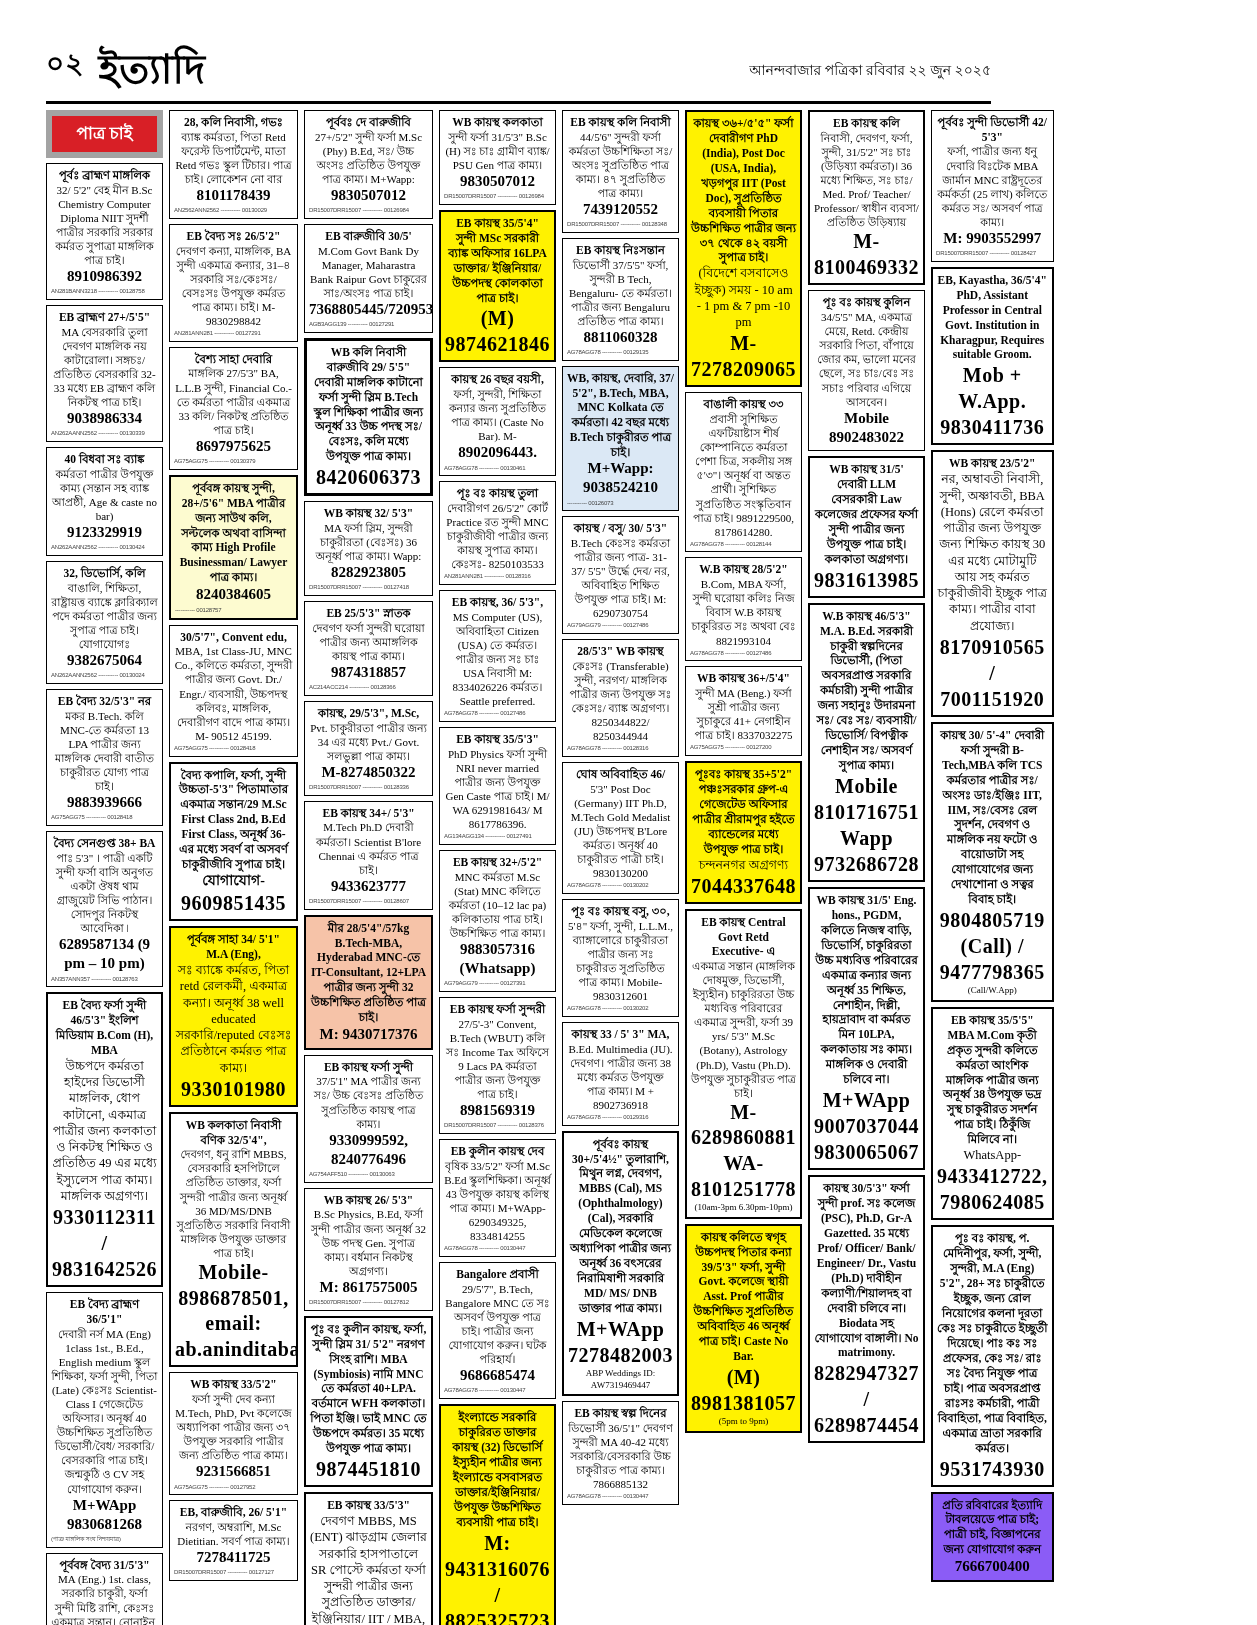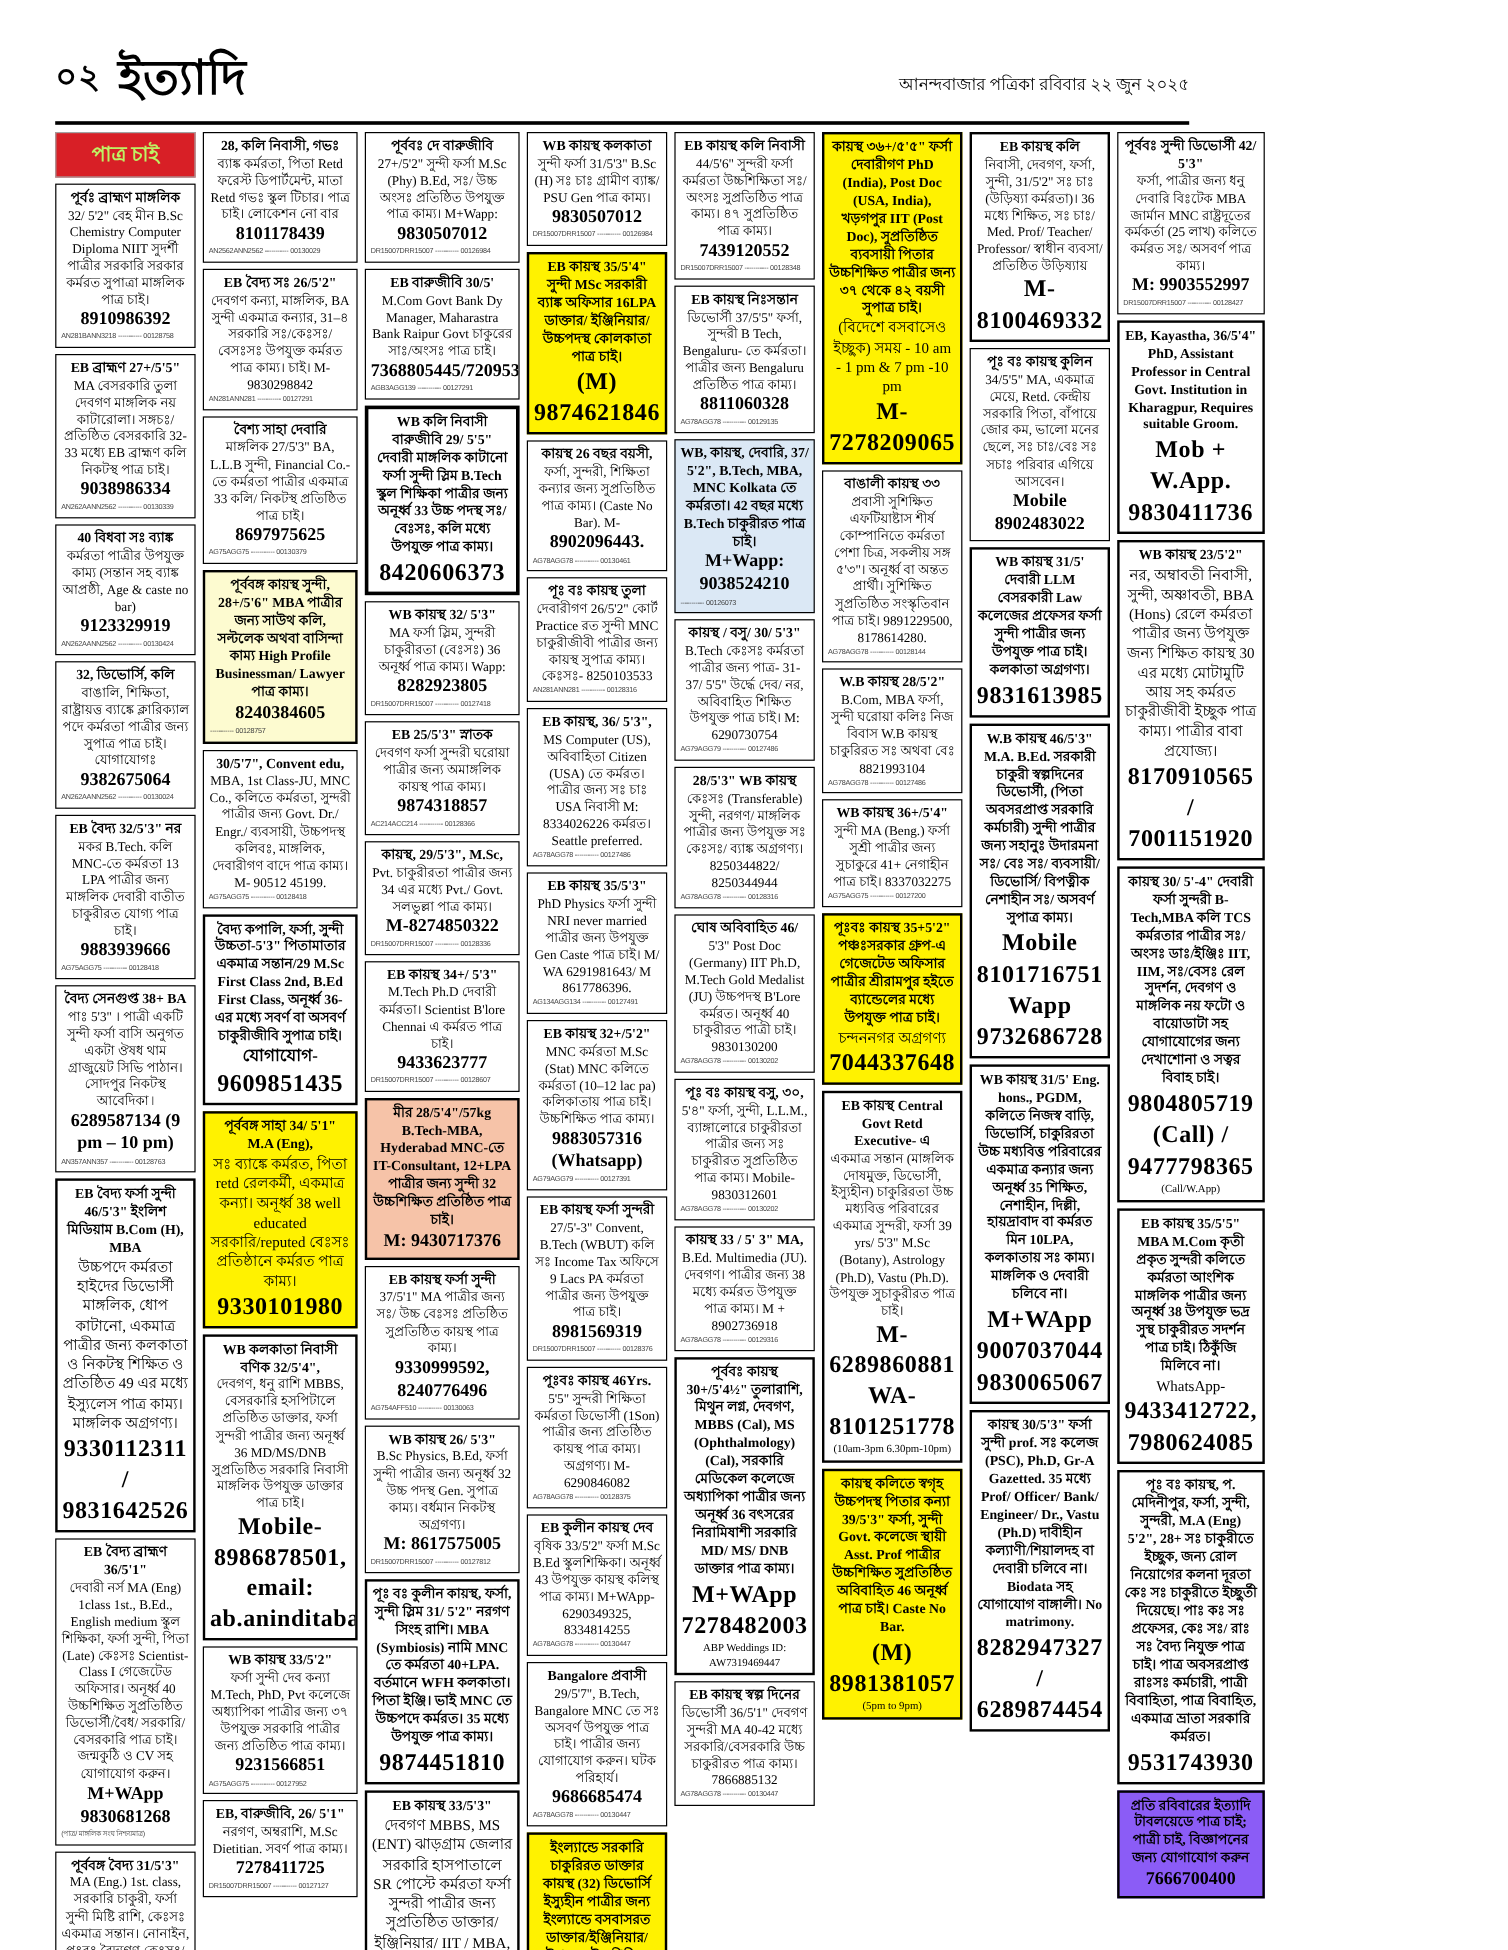--- a/index.html
+++ b/index.html
@@ -22,21 +22,21 @@
     display:flex; align-items:flex-end; gap:14px;
     padding:26px 18px 8px 30px;
     position:relative;
   }
   .page-num {
     font-size:28px; font-weight:bold; letter-spacing:1px;
     font-family:"Liberation Sans", sans-serif;
   }
   .paper-logo {
     font-size:40px; font-weight:bold; line-height:1;
-    font-family:Liberation Mono, monospace;
+    font-family:Liberation Sans, sans-serif;
   }
   .masthead-right {
     margin-left:auto; font-size:14px; padding-bottom:6px;
   }
   .rule {
     height:3px; background:#000; margin:4px 18px 0 30px;
   }
 
   
   .columns {
@@ -82,23 +82,23 @@
   .ad.med { font-size:12.5px; line-height:1.3; }
 
   .yellow { background:#fff200; }
   .lightyellow { background:#fdfbd0; }
   .peach { background:#f6c3a8; }
   .lightblue { background:#dbe8f5; }
   .grayish { background:#8b5cf6; }
 
   
   .sect-head {
-    background:#d81f26; color:#bef264; text-align:center;
+    background:#d81f26; color:#ffffff; text-align:center;
     font-weight:bold; font-size:17px; padding:4px 0;
-    border:1px solid #a3a3a3;
+    border:6px solid #a3a3a3;
     font-family:"Liberation Serif", serif;
   }
 
   .framebox {
     border:2px solid #000;
   }
   .thickframe { border:3px solid #000; }
 
   .bigphone {
     font-size:20px; font-weight:bold; letter-spacing:0.5px;
@@ -336,25 +336,20 @@
           <span class="ph midphone">9883057316 (Whatsapp)</span>
           <span class="code">AG79AGG79 ----------- 00127391</span>
         </div>
         <div class="ad">
           <span class="hd">EB কায়স্থ ফর্সা সুন্দরী</span>
           <span class="body">27/5'-3" Convent, B.Tech (WBUT) কলি সঃ Income Tax অফিসে 9 Lacs PA কর্মরতা পাত্রীর জন্য উপযুক্ত পাত্র চাই।</span>
           <span class="ph midphone">8981569319</span>
           <span class="code">DR15007DRR15007 ----------- 00128376</span>
         </div>
         <div class="ad">
-          <span class="hd">পূঃবঃ কায়স্থ 46Yrs.</span>
-          <span class="body">5'5" সুন্দরী শিক্ষিতা কর্মরতা ডিভোর্সী (1Son) পাত্রীর জন্য প্রতিষ্ঠিত কায়স্থ পাত্র কাম্য। অগ্রগণ্য। M-6290846082</span>
-          <span class="code">AG78AGG78 ----------- 00128375</span>
-        </div>
-        <div class="ad">
           <span class="hd">EB কুলীন কায়স্থ দেব</span>
           <span class="body">বৃষিক 33/5'2" ফর্সা M.Sc B.Ed স্কুলশিক্ষিকা। অনূর্ধ্ব 43 উপযুক্ত কায়স্থ কলিস্থ পাত্র কাম্য। M+WApp- 6290349325, 8334814255</span>
           <span class="code">AG78AGG78 ----------- 00130447</span>
         </div>
         <div class="ad">
           <span class="hd">Bangalore প্রবাসী</span>
           <span class="body">29/5'7", B.Tech, Bangalore MNC তে সঃ অসবর্ণ উপযুক্ত পাত্র চাই। পাত্রীর জন্য যোগাযোগ করুন। ঘটক পরিহার্য।</span>
           <span class="ph midphone">9686685474</span>
           <span class="code">AG78AGG78 ----------- 00130447</span>
         </div>

